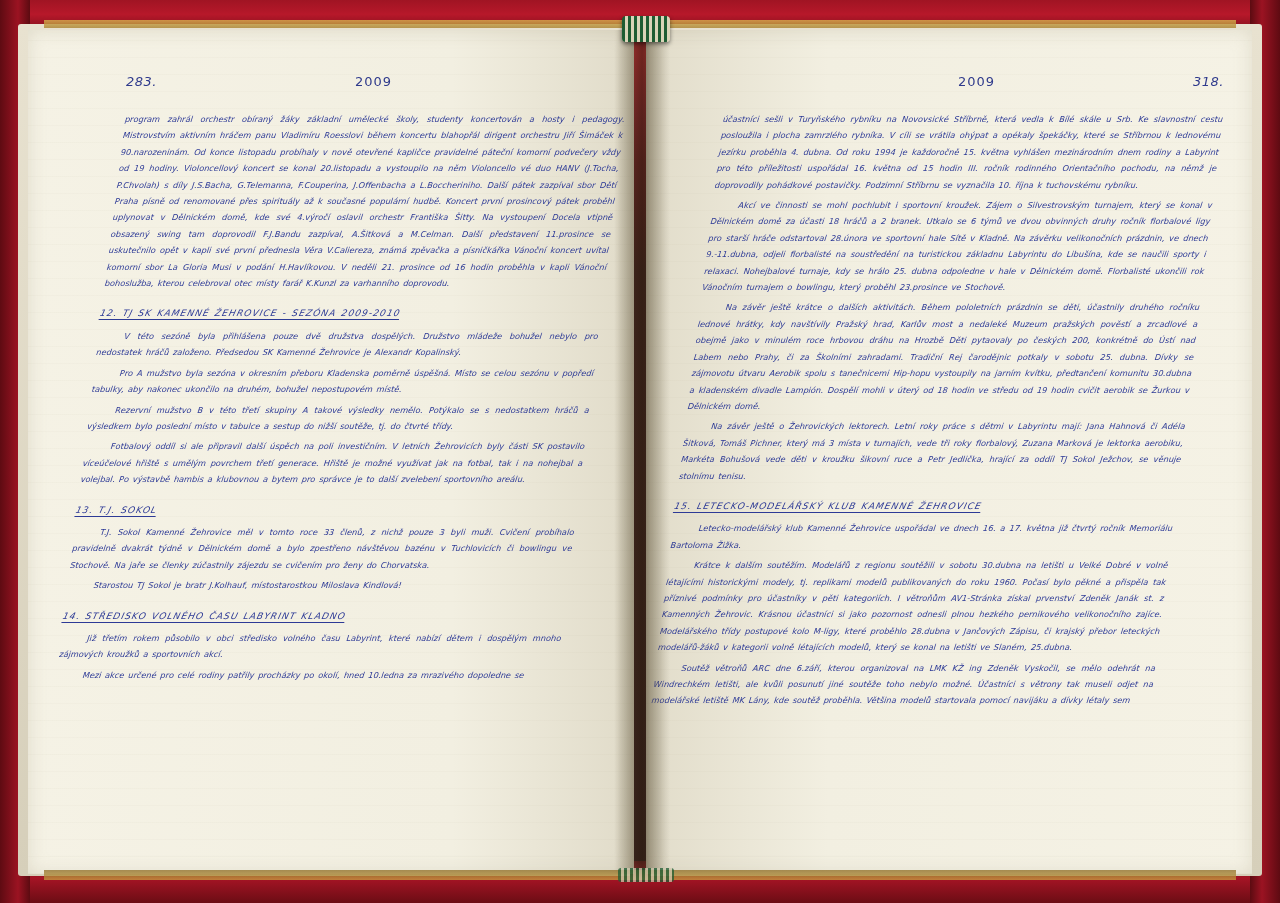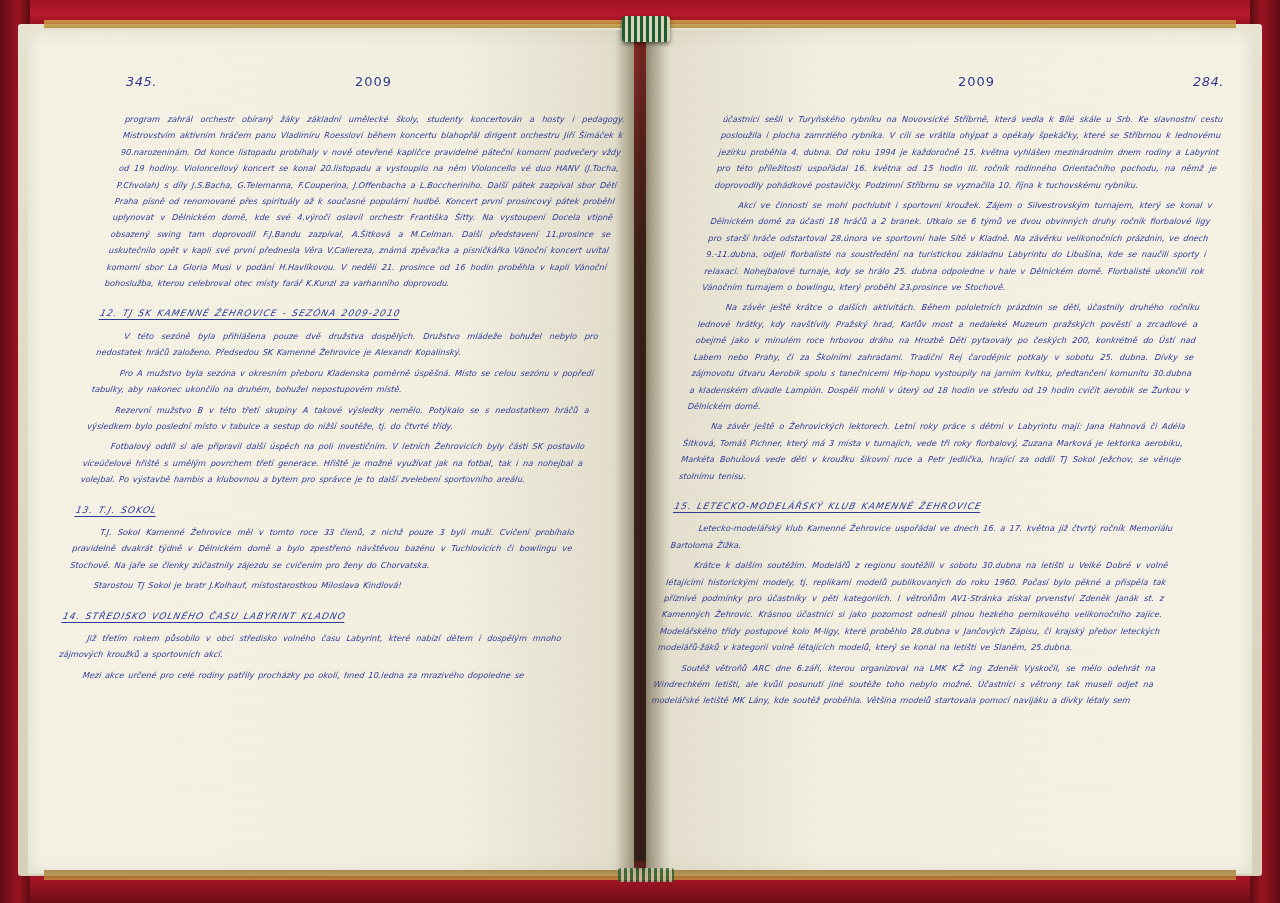--- a/index.html
+++ b/index.html
@@ -220,21 +220,21 @@
     <div class="leaf leaf-right">
       <div class="fiber"></div>
     </div>
 
     <div class="gutter"></div>
     <div class="headband"></div>
     <div class="headband2"></div>
 
     <div class="page-text left">
       <div class="folio-row">
-        <span class="pgnum">345.</span>
+        <span class="pgnum">283.</span>
         <span class="year">2009</span>
         <span style="width:36px"></span>
       </div>
       <div class="hand" id="left-body">
           <p class="block">program zahrál orchestr obíraný žáky základní umělecké školy, studenty koncertován a hosty i pedagogy. Mistrovstvím aktivním hráčem panu Vladimíru Roesslovi během koncertu blahopřál dirigent orchestru Jiří Šimáček k 90.narozeninám. Od konce listopadu probíhaly v nově otevřené kapličce pravidelné páteční komorní podvečery vždy od 19 hodiny. Violoncellový koncert se konal 20.listopadu a vystoupilo na něm Violoncello vé duo HANV (J.Tocha, P.Chvolah) s díly J.S.Bacha, G.Telemanna, F.Couperina, J.Offenbacha a L.Boccheriniho. Další pátek zazpíval sbor Dětí Praha písně od renomované přes spirituály až k současné populární hudbě. Koncert první prosincový pátek proběhl uplynovat v Dělnickém domě, kde své 4.výročí oslavil orchestr Františka Šitty. Na vystoupení Docela vtipně obsazený swing tam doprovodil F.J.Bandu zazpíval, A.Šitková a M.Celman. Další představení 11.prosince se uskutečnilo opět v kapli své první přednesla Věra V.Caliereza, známá zpěvačka a písničkářka Vánoční koncert uvítal komorní sbor La Gloria Musi v podání H.Havlíkovou. V neděli 21. prosince od 16 hodin proběhla v kapli Vánoční bohoslužba, kterou celebroval otec místy farář K.Kunzl za varhanního doprovodu.</p>
           <div class="heading">12. TJ SK KAMENNÉ ŽEHROVICE - SEZÓNA 2009-2010</div>
           <p class="block indent">V této sezóně byla přihlášena pouze dvě družstva dospělých. Družstvo mládeže bohužel nebylo pro nedostatek hráčů založeno. Předsedou SK Kamenné Žehrovice je Alexandr Kopalinský.</p>
           <p class="block indent">Pro A mužstvo byla sezóna v okresním přeboru Kladenska poměrně úspěšná. Místo se celou sezónu v popředí tabulky, aby nakonec ukončilo na druhém, bohužel nepostupovém místě.</p>
           <p class="block indent">Rezervní mužstvo B v této třetí skupiny A takové výsledky nemělo. Potýkalo se s nedostatkem hráčů a výsledkem bylo poslední místo v tabulce a sestup do nižší soutěže, tj. do čtvrté třídy.</p>
           <p class="block indent">Fotbalový oddíl si ale připravil další úspěch na poli investičním. V letních Žehrovicích byly části SK postavilo víceúčelové hřiště s umělým povrchem třetí generace. Hřiště je možné využívat jak na fotbal, tak i na nohejbal a volejbal. Po výstavbě hambis a klubovnou a bytem pro správce je to další zvelebení sportovního areálu.</p>
@@ -244,21 +244,21 @@
           <div class="heading">14. STŘEDISKO VOLNÉHO ČASU LABYRINT KLADNO</div>
           <p class="block indent">Již třetím rokem působilo v obci středisko volného času Labyrint, které nabízí dětem i dospělým mnoho zájmových kroužků a sportovních akcí.</p>
           <p class="block indent">Mezi akce určené pro celé rodiny patřily procházky po okolí, hned 10.ledna za mrazivého dopoledne se</p>
         </div>
     </div>
 
     <div class="page-text right">
       <div class="folio-row right-folio">
         <span style="width:36px"></span>
         <span class="year">2009</span>
-        <span class="pgnum">284.</span>
+        <span class="pgnum">318.</span>
       </div>
       <div class="hand" id="right-body">
           <p class="block">účastníci sešli v Turyňského rybníku na Novovsické Stříbrně, která vedla k Bílé skále u Srb. Ke slavnostní cestu posloužila i plocha zamrzlého rybníka. V cíli se vrátila ohýpat a opékaly špekáčky, které se Stříbrnou k lednovému jezírku proběhla 4. dubna. Od roku 1994 je každoročně 15. května vyhlášen mezinárodním dnem rodiny a Labyrint pro této příležitosti uspořádal 16. května od 15 hodin III. ročník rodinného Orientačního pochodu, na němž je doprovodily pohádkové postavičky. Podzimní Stříbrnu se vyznačila 10. října k tuchovskému rybníku.</p>
           <p class="block indent">Akcí ve činnosti se mohl pochlubit i sportovní kroužek. Zájem o Silvestrovským turnajem, který se konal v Dělnickém domě za účasti 18 hráčů a 2 branek. Utkalo se 6 týmů ve dvou obvinných druhy ročník florbalové ligy pro starší hráče odstartoval 28.února ve sportovní hale Sítě v Kladně. Na závěrku velikonočních prázdnin, ve dnech 9.-11.dubna, odjeli florbalisté na soustředění na turistickou základnu Labyrintu do Libušína, kde se naučili sporty i relaxaci. Nohejbalové turnaje, kdy se hrálo 25. dubna odpoledne v hale v Dělnickém domě. Florbalisté ukončili rok Vánočním turnajem o bowlingu, který proběhl 23.prosince ve Stochově.</p>
           <p class="block indent">Na závěr ještě krátce o dalších aktivitách. Během pololetních prázdnin se děti, účastnily druhého ročníku lednové hrátky, kdy navštívily Pražský hrad, Karlův most a nedaleké Muzeum pražských pověstí a zrcadlové a obejmě jako v minulém roce hrbovou dráhu na Hrozbě Děti pytaovaly po českých 200, konkrétně do Ústí nad Labem nebo Prahy, či za Školními zahradami. Tradiční Rej čarodějnic potkaly v sobotu 25. dubna. Dívky se zájmovotu útvaru Aerobik spolu s tanečnicemi Hip-hopu vystoupily na jarním kvítku, předtančení komunitu 30.dubna a kladenském divadle Lampión. Dospělí mohli v úterý od 18 hodin ve středu od 19 hodin cvičit aerobik se Žurkou v Dělnickém domě.</p>
           <p class="block indent">Na závěr ještě o Žehrovických lektorech. Letní roky práce s dětmi v Labyrintu mají: Jana Hahnová či Adéla Šitková, Tomáš Pichner, který má 3 místa v turnajích, vede tři roky florbalový, Zuzana Marková je lektorka aerobiku, Markéta Bohušová vede děti v kroužku šikovní ruce a Petr Jedlička, hrající za oddíl TJ Sokol Ježchov, se věnuje stolnímu tenisu.</p>
           <div class="heading">15. LETECKO-MODELÁŘSKÝ KLUB KAMENNÉ ŽEHROVICE</div>
           <p class="block indent">Letecko-modelářský klub Kamenné Žehrovice uspořádal ve dnech 16. a 17. května již čtvrtý ročník Memoriálu Bartoloma Žižka.</p>
           <p class="block indent">Krátce k dalším soutěžím. Modelářů z regionu soutěžili v sobotu 30.dubna na letišti u Velké Dobré v volně létajícími historickými modely, tj. replikami modelů publikovaných do roku 1960. Počasí bylo pěkné a přispěla tak příznivé podmínky pro účastníky v pěti kategoriích. I větroňům AV1-Stránka získal prvenství Zdeněk Janák st. z Kamenných Žehrovic. Krásnou účastníci si jako pozornost odnesli plnou hezkého pernikového velikonočního zajíce. Modelářského třídy postupové kolo M-ligy, které proběhlo 28.dubna v Jančových Zápisu, či krajský přebor leteckých modelářů-žáků v kategorii volně létajících modelů, který se konal na letišti ve Slaném, 25.dubna.</p>
           <p class="block indent">Soutěž větroňů ARC dne 6.září, kterou organizoval na LMK KŽ ing Zdeněk Vyskočil, se mělo odehrát na Windrechkém letišti, ale kvůli posunutí jiné soutěže toho nebylo možné. Účastníci s větrony tak museli odjet na modelářské letiště MK Lány, kde soutěž proběhla. Většina modelů startovala pomocí navijáku a dívky létaly sem</p>

